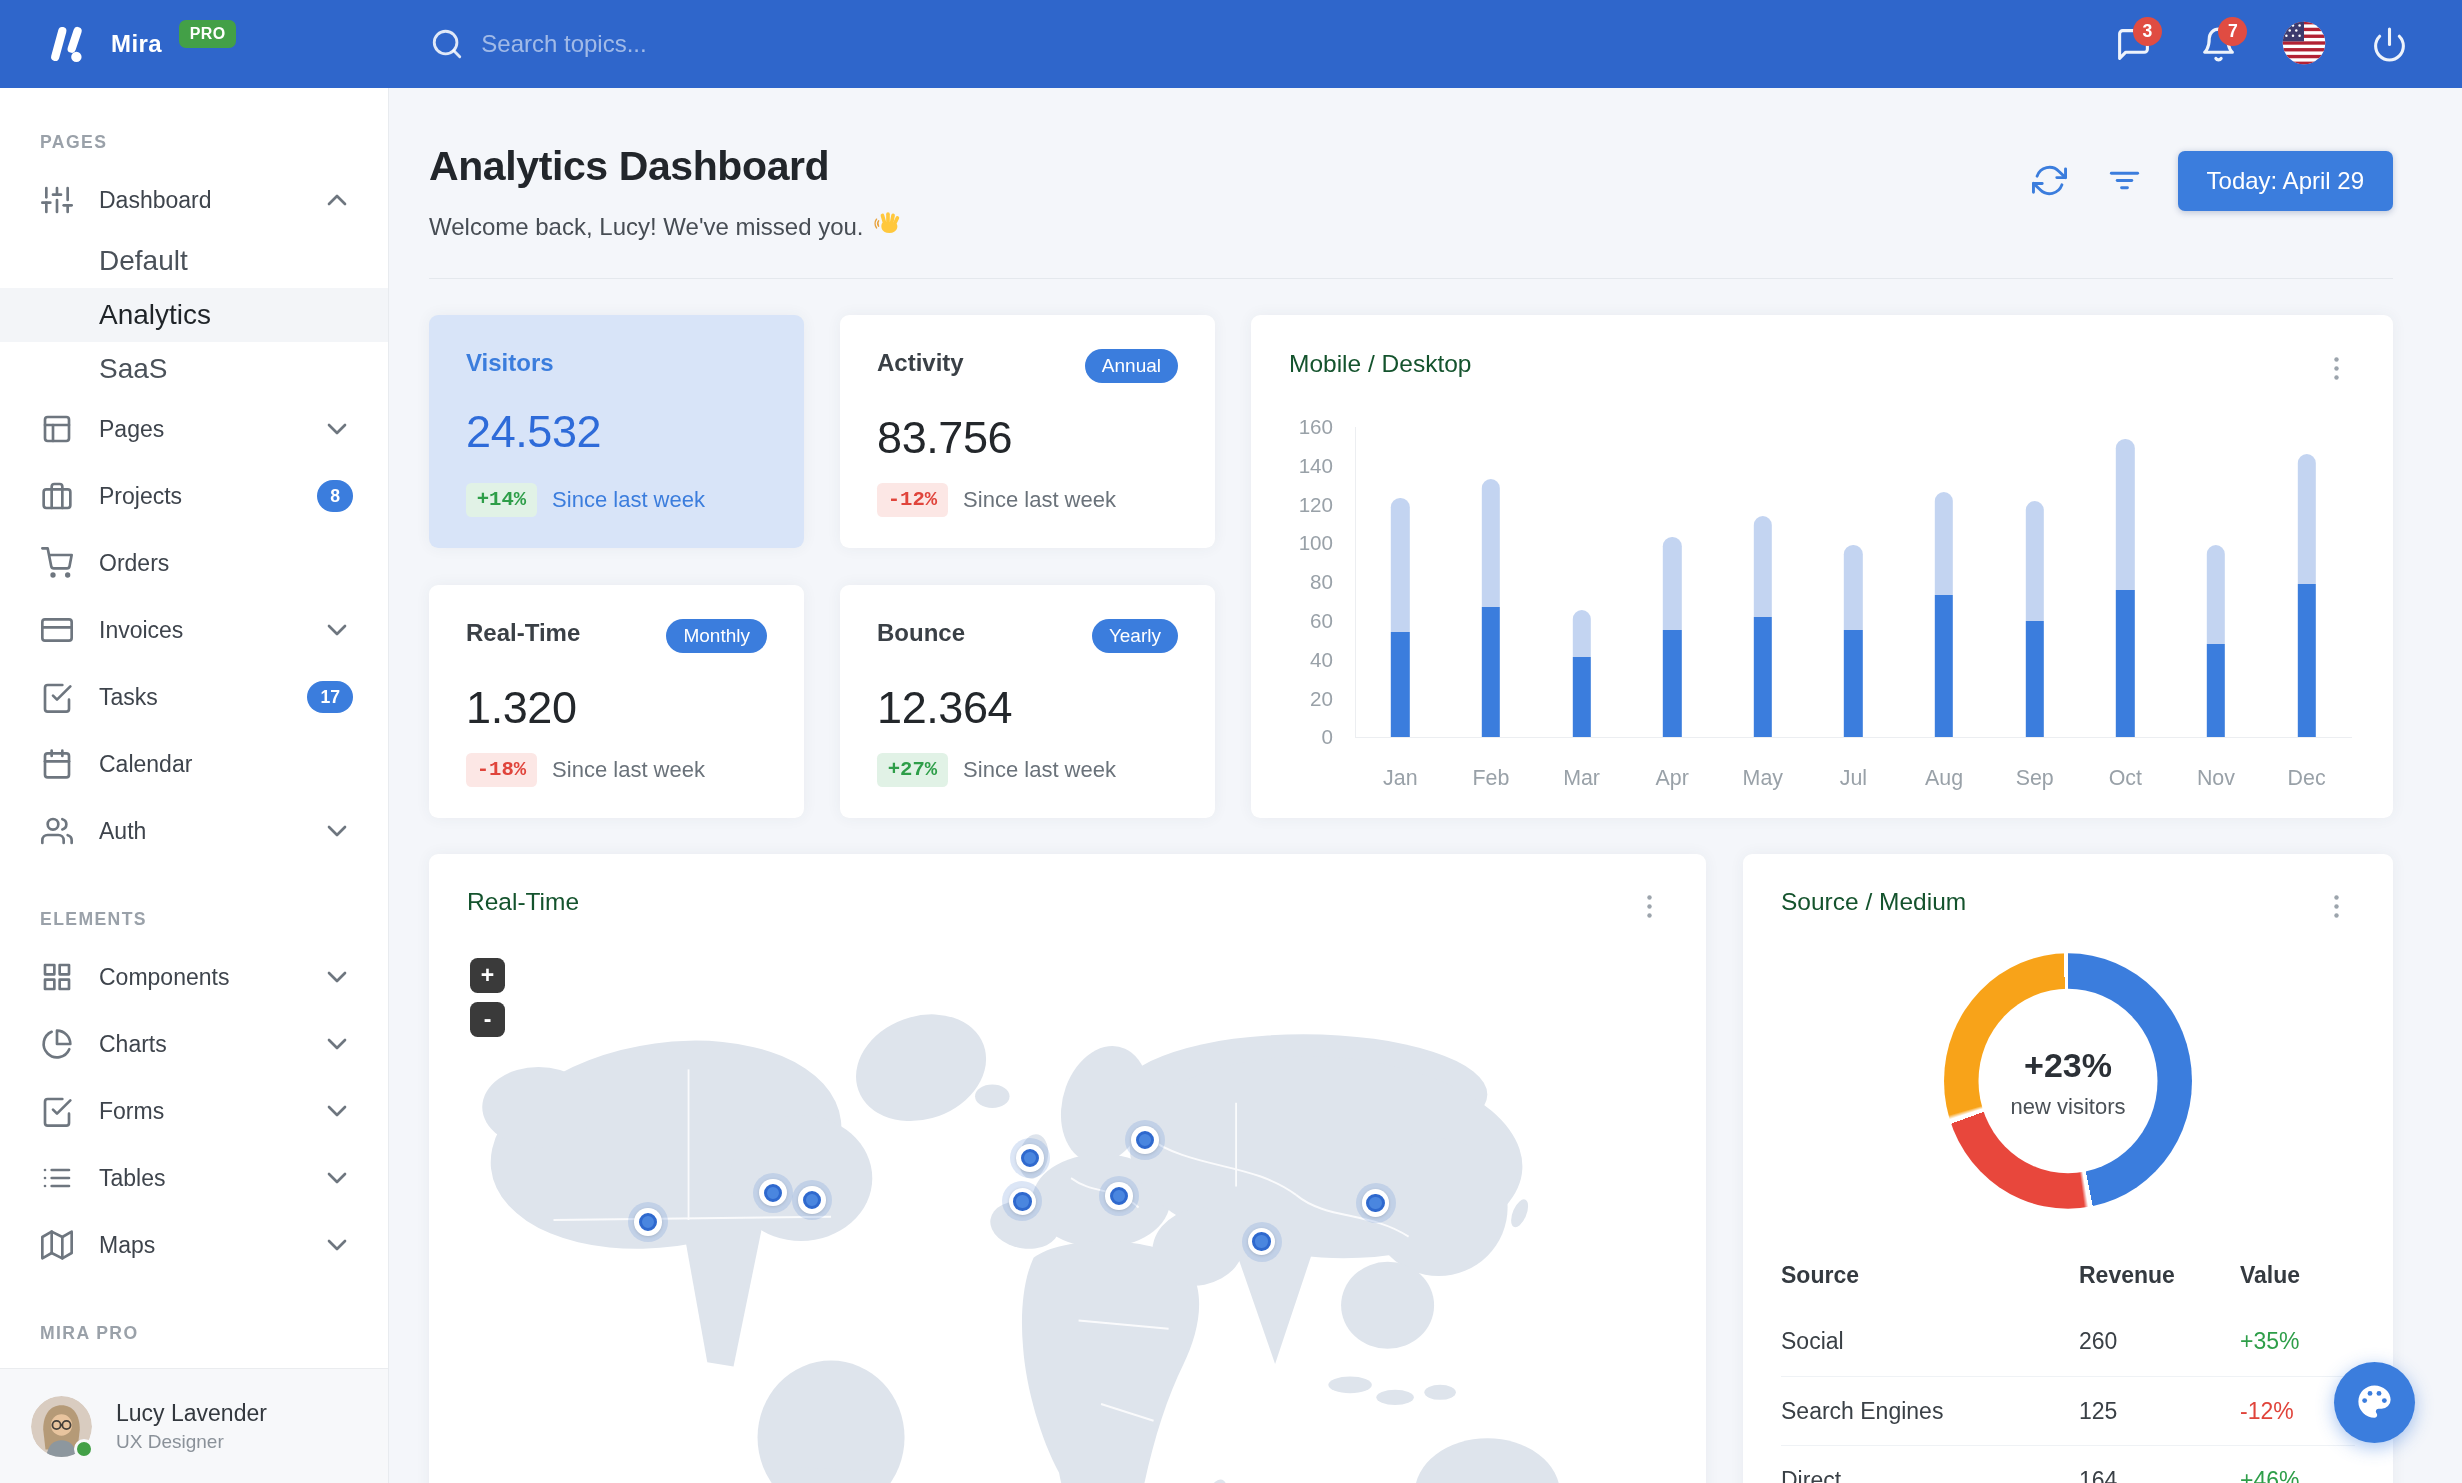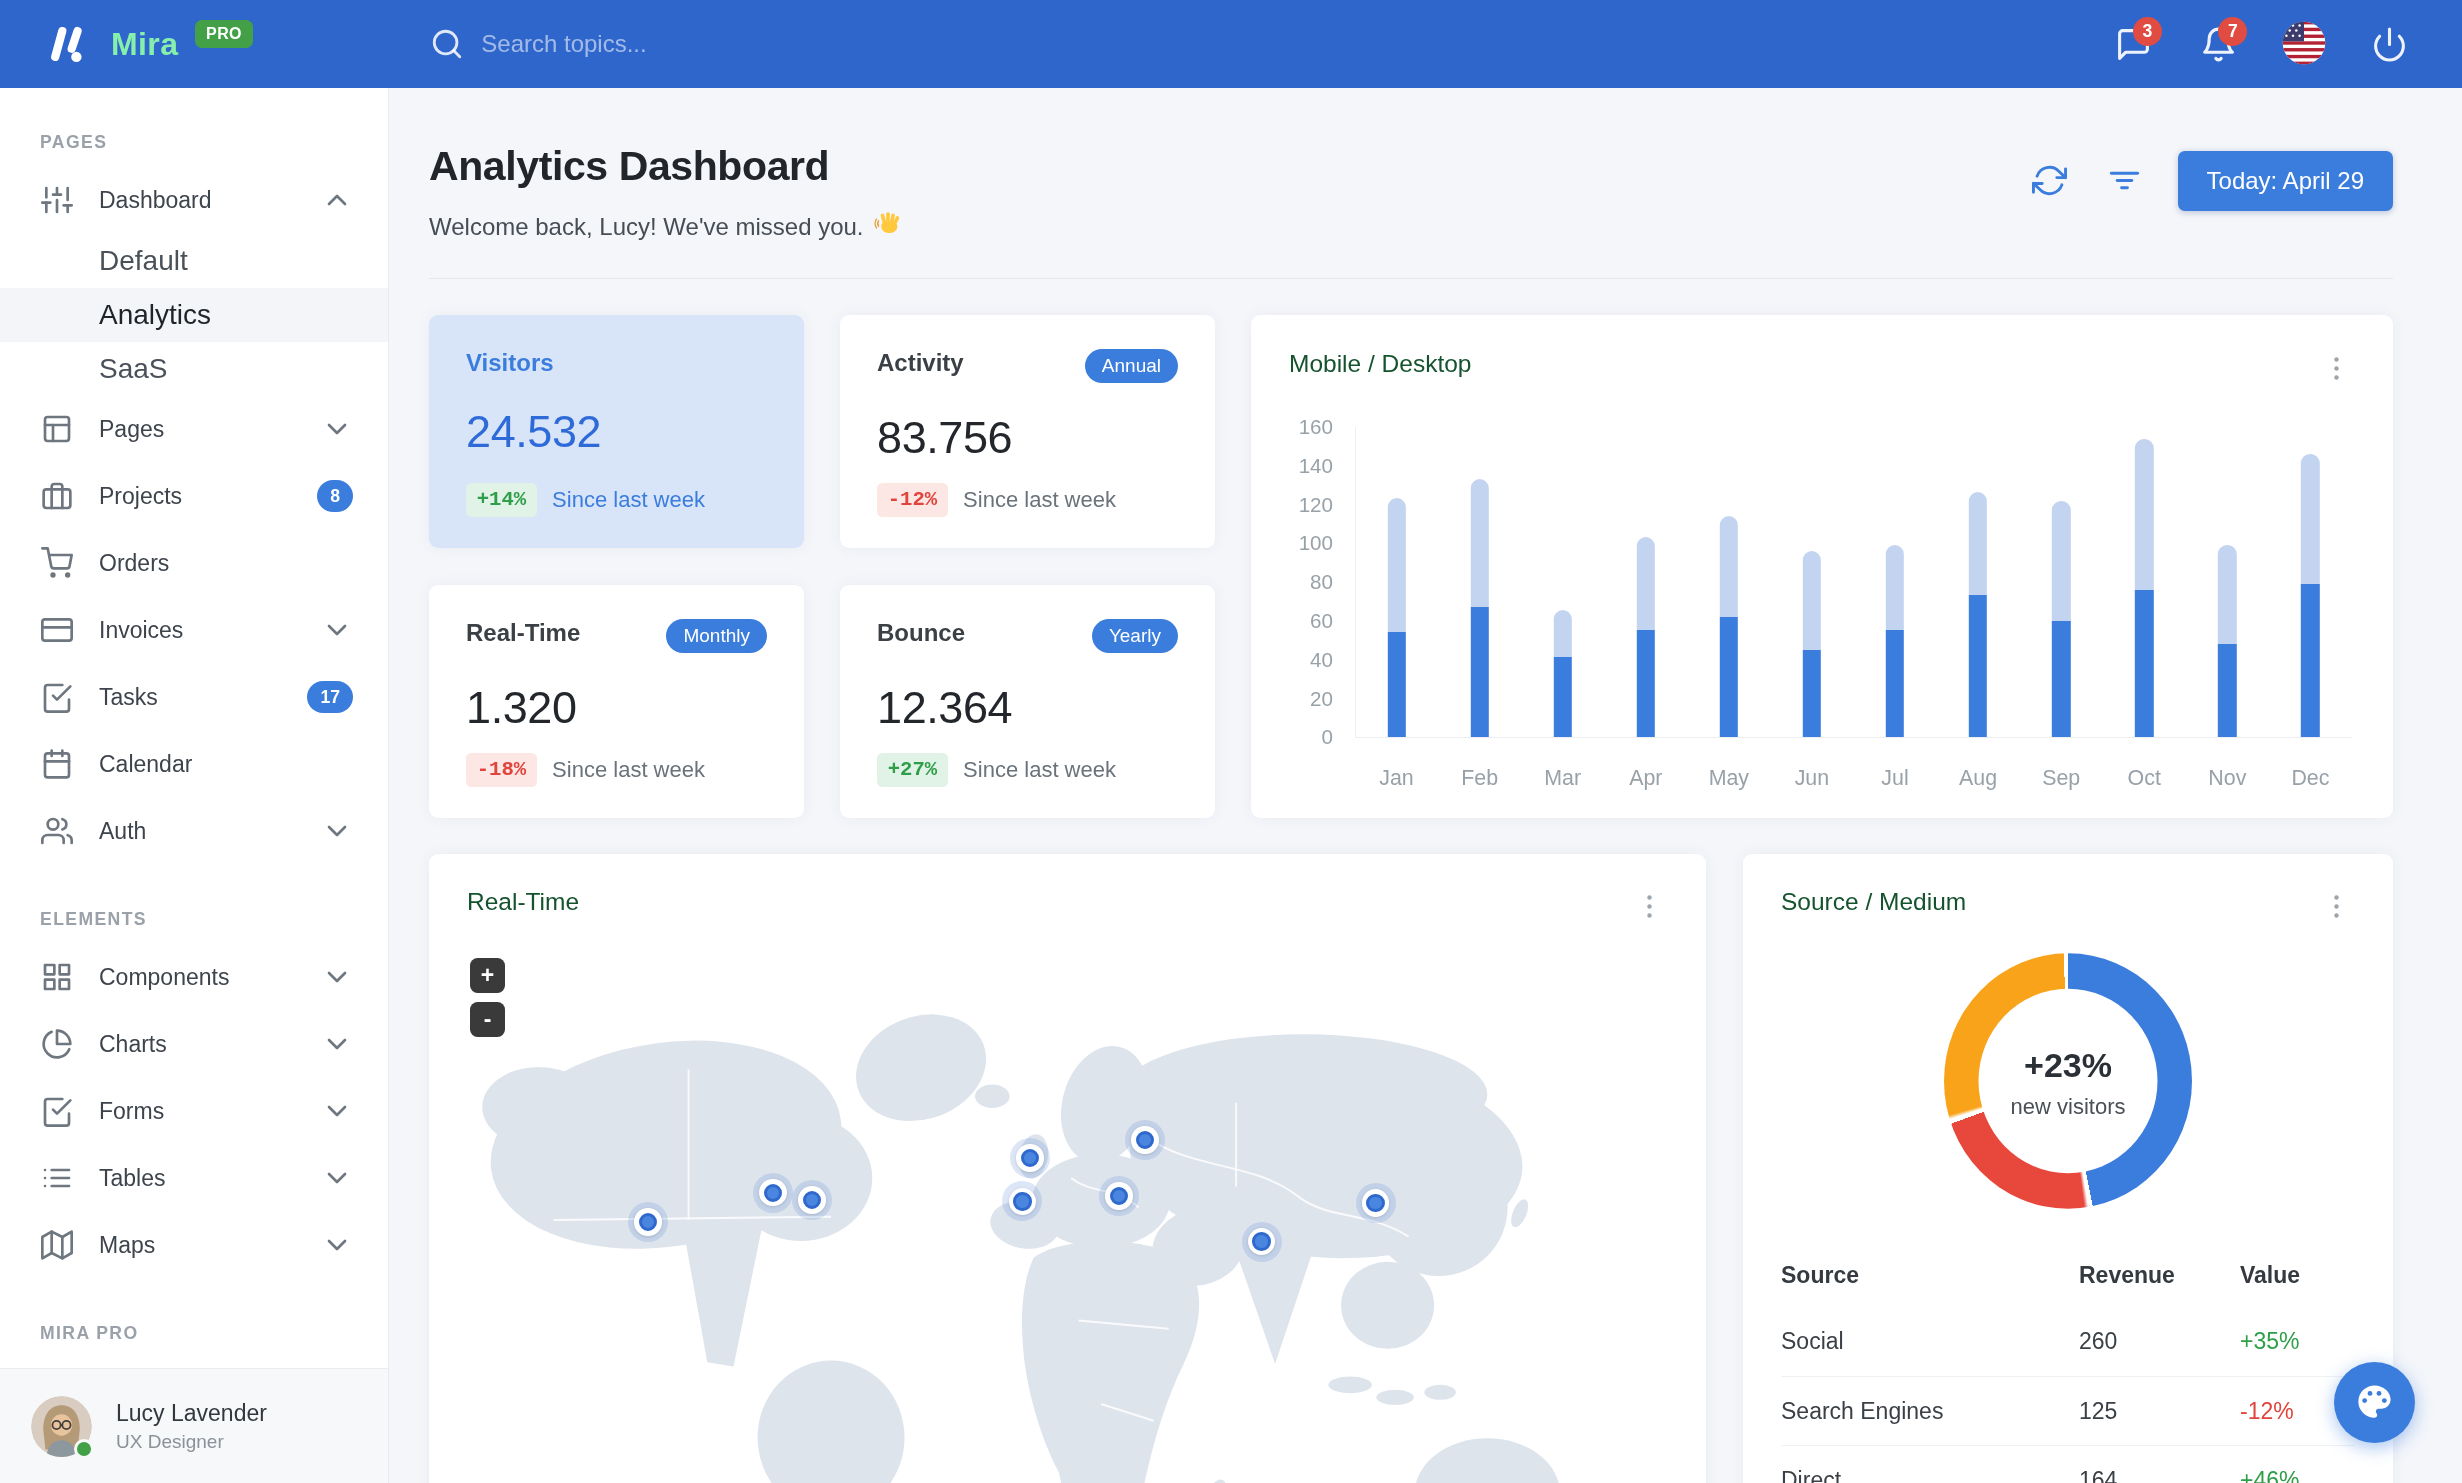--- a/index.html
+++ b/index.html
@@ -8,21 +8,21 @@
     background:#F4F6FA;
     font-family:"Liberation Sans","DejaVu Sans",sans-serif;
     -webkit-font-smoothing:antialiased;
   }
   .viewport{position:absolute;inset:0;overflow:hidden;}
 
   
   .navbar{position:absolute;top:0;left:0;right:0;height:88px;background:#2F66CB;z-index:40;}
   .brand{position:absolute;left:47px;top:0;height:88px;display:flex;align-items:center;gap:17px;cursor:pointer;}
   .brand-mark svg{display:block;}
-  .brand-name{color:#86efac;font-size:32px;font-weight:600;letter-spacing:0.4px;}
+  .brand-name{color:#ffffff;font-size:24px;font-weight:600;letter-spacing:0.4px;}
   .brand-badge{background:#43A047;color:#fff;font-size:16px;font-weight:700;padding:5.4px 10.7px;border-radius:6.9px;margin-bottom:20px;letter-spacing:0.4px;}
   .nav-search{position:absolute;left:430px;top:0;height:88px;display:flex;align-items:center;gap:15.3px;}
   .nav-search .icon{width:34px;height:34px;color:rgba(255,255,255,.85);}
   .nav-search input{background:transparent;border:none;outline:none;color:#fff;font-size:24px;width:428px;font-family:inherit;}
   .nav-search input::placeholder{color:rgba(255,255,255,.55);}
   .nav-actions{position:absolute;right:38px;top:0;height:88px;display:flex;align-items:center;gap:15.3px;}
   .nav-icon-btn{position:relative;background:transparent;border:none;width:70px;height:70px;display:flex;align-items:center;justify-content:center;cursor:pointer;color:rgba(255,255,255,.92);}
   .nav-icon-btn .icon{width:37px;height:37px;}
   .nav-badge{position:absolute;top:7.6px;right:6.1px;min-width:29px;height:29px;border-radius:764px;background:#E04C42;color:#fff;font-size:17.6px;font-weight:700;display:flex;align-items:center;justify-content:center;padding:0 4.6px;box-sizing:border-box;}
 
@@ -592,27 +592,20 @@
               </div>
               <div class="bcol">
                 <div class="bstack">
                   <div class="seg-light" style="height:101px"></div>
                   <div class="seg-dark" style="height:120px"></div>
                 </div>
                 <div class="mlabel">May</div>
               </div>
               <div class="bcol">
                 <div class="bstack">
-                  <div class="seg-light" style="height:99px"></div>
-                  <div class="seg-dark" style="height:87px"></div>
-                </div>
-                <div class="mlabel">Jun</div>
-              </div>
-              <div class="bcol">
-                <div class="bstack">
                   <div class="seg-light" style="height:85px"></div>
                   <div class="seg-dark" style="height:107px"></div>
                 </div>
                 <div class="mlabel">Jul</div>
               </div>
               <div class="bcol">
                 <div class="bstack">
                   <div class="seg-light" style="height:103px"></div>
                   <div class="seg-dark" style="height:142px"></div>
                 </div>

